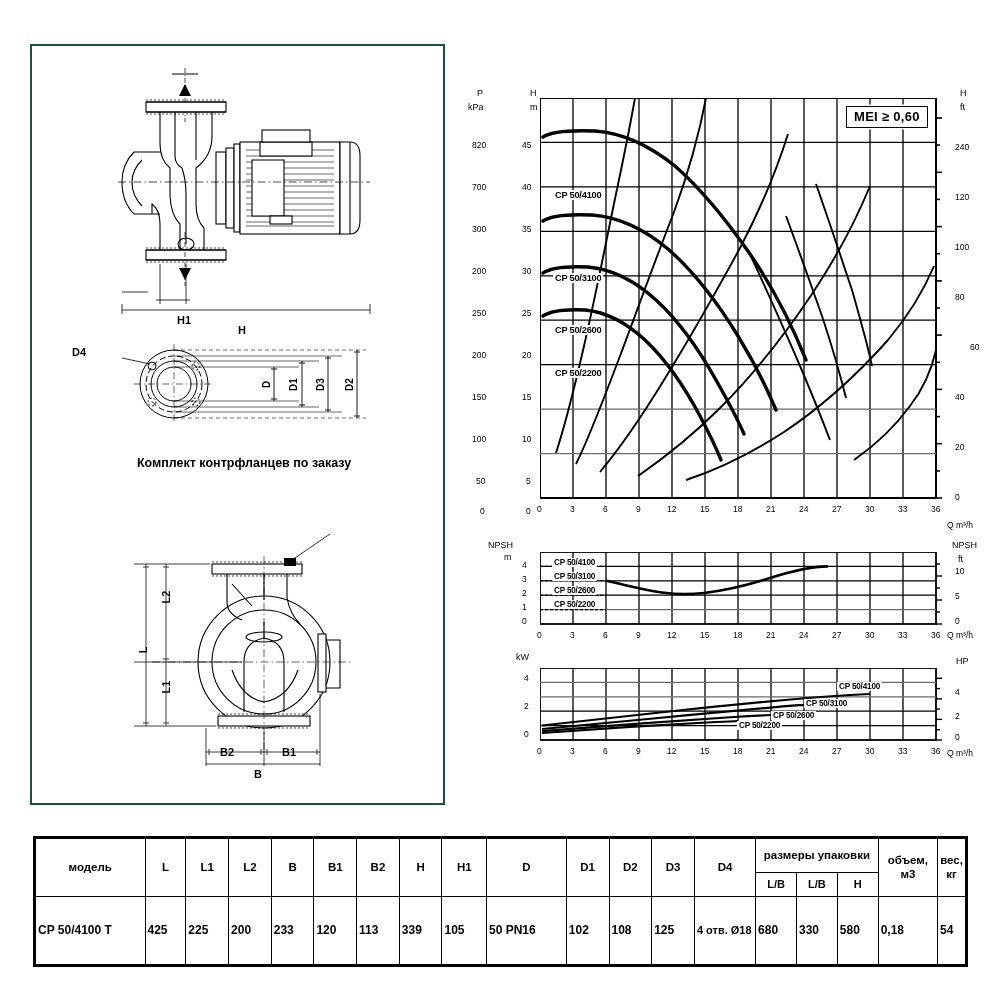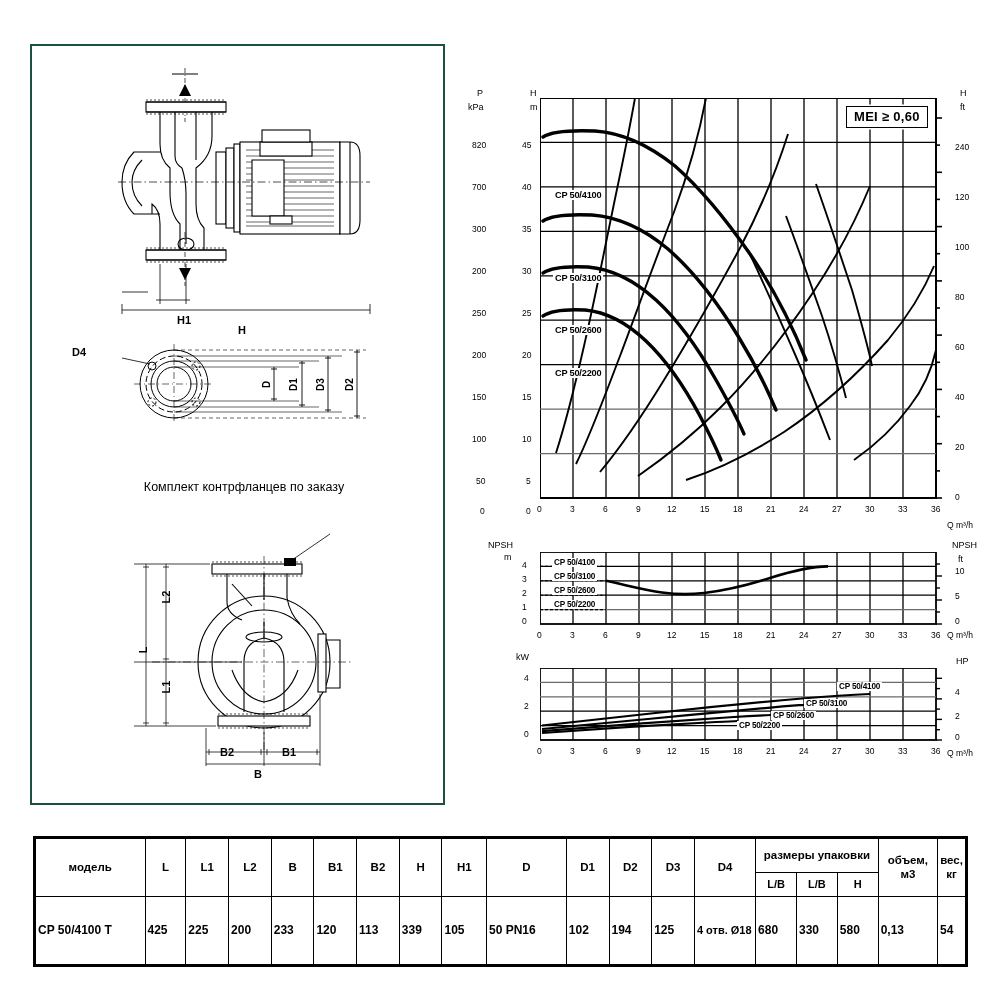--- a/index.html
+++ b/index.html
@@ -201,22 +201,22 @@
           </g>
         </g>
       </svg>
     </div>
     <span class="axtitle" style="left:40px; top:300px; font-size:11px; font-weight:bold;">D4</span>
     <span class="axtitle" style="left:231px; top:333px; font-size:10px; font-weight:bold; transform:rotate(-90deg);">D</span>
     <span class="axtitle" style="left:255px; top:333px; font-size:10px; font-weight:bold; transform:rotate(-90deg);">D1</span>
     <span class="axtitle" style="left:282px; top:333px; font-size:10px; font-weight:bold; transform:rotate(-90deg);">D3</span>
     <span class="axtitle" style="left:311px; top:333px; font-size:10px; font-weight:bold; transform:rotate(-90deg);">D2</span>
 
-    <div style="position:absolute; left:22px; top:434px; width:380px; text-align:center;
-                font-size:12.5px; font-weight:normal; color:#000;" class="ru">Комплект контрфланцев по заказу</div>
+    <div style="position:absolute; left:22px; top:410px; width:380px; text-align:center;
+                font-size:12.5px; font-weight:bold; color:#000;" class="ru">Комплект контрфланцев по заказу</div>
 
     <div class="dwg" style="left:60px; top:456px; width:300px; height:280px;">
       <svg width="300" height="280" viewBox="0 0 300 280">
         <g fill="none" stroke="#000" stroke-width="1.1">
 
           <rect x="120" y="62" width="90" height="10" fill="#fff"></rect>
           <g stroke-width=".7">
             <line x1="120" y1="60" x2="210" y2="60" stroke-dasharray="2,2"></line>
             <line x1="120" y1="74" x2="210" y2="74" stroke-dasharray="2,2"></line>
           </g>
@@ -318,21 +318,21 @@
       <span class="axlab" style="left:62px; top:270px;">20</span>
       <span class="axlab" style="left:62px; top:312px;">15</span>
       <span class="axlab" style="left:62px; top:354px;">10</span>
       <span class="axlab" style="left:66px; top:396px;">5</span>
       <span class="axlab" style="left:66px; top:426px;">0</span>
 
       <span class="axlab" style="left:495px; top:62px;">240</span>
       <span class="axlab" style="left:495px; top:112px;">120</span>
       <span class="axlab" style="left:495px; top:162px;">100</span>
       <span class="axlab" style="left:495px; top:212px;">80</span>
-      <span class="axlab" style="left:495px; top:262px;">60</span>
+      <span class="axlab" style="left:510px; top:262px;">60</span>
       <span class="axlab" style="left:495px; top:312px;">40</span>
       <span class="axlab" style="left:495px; top:362px;">20</span>
       <span class="axlab" style="left:495px; top:412px;">0</span>
 
       <svg style="position:absolute; left:80px; top:18px;" width="408" height="412" viewBox="0 0 408 412">
         <rect x="0" y="0" width="396" height="400" fill="#fff" stroke="#000" stroke-width="2"></rect>
 
         <g stroke="#000" stroke-width="1.3">
           <line x1="33" y1="0" x2="33" y2="400"></line>
           <line x1="66" y1="0" x2="66" y2="400"></line>
@@ -609,26 +609,26 @@
           <td>425</td>
           <td>225</td>
           <td>200</td>
           <td>233</td>
           <td>120</td>
           <td>113</td>
           <td>339</td>
           <td>105</td>
           <td>50 PN16</td>
           <td>102</td>
-          <td>194</td>
+          <td>108</td>
           <td>125</td>
           <td class="ru" style="font-size:11px;">4 отв. Ø18</td>
           <td>680</td>
           <td>330</td>
           <td>580</td>
-          <td>0,13</td>
+          <td>0,18</td>
           <td>54</td>
         </tr>
       </tbody>
     </table>
   </div>
 
 </div>
 
 </body></html>

